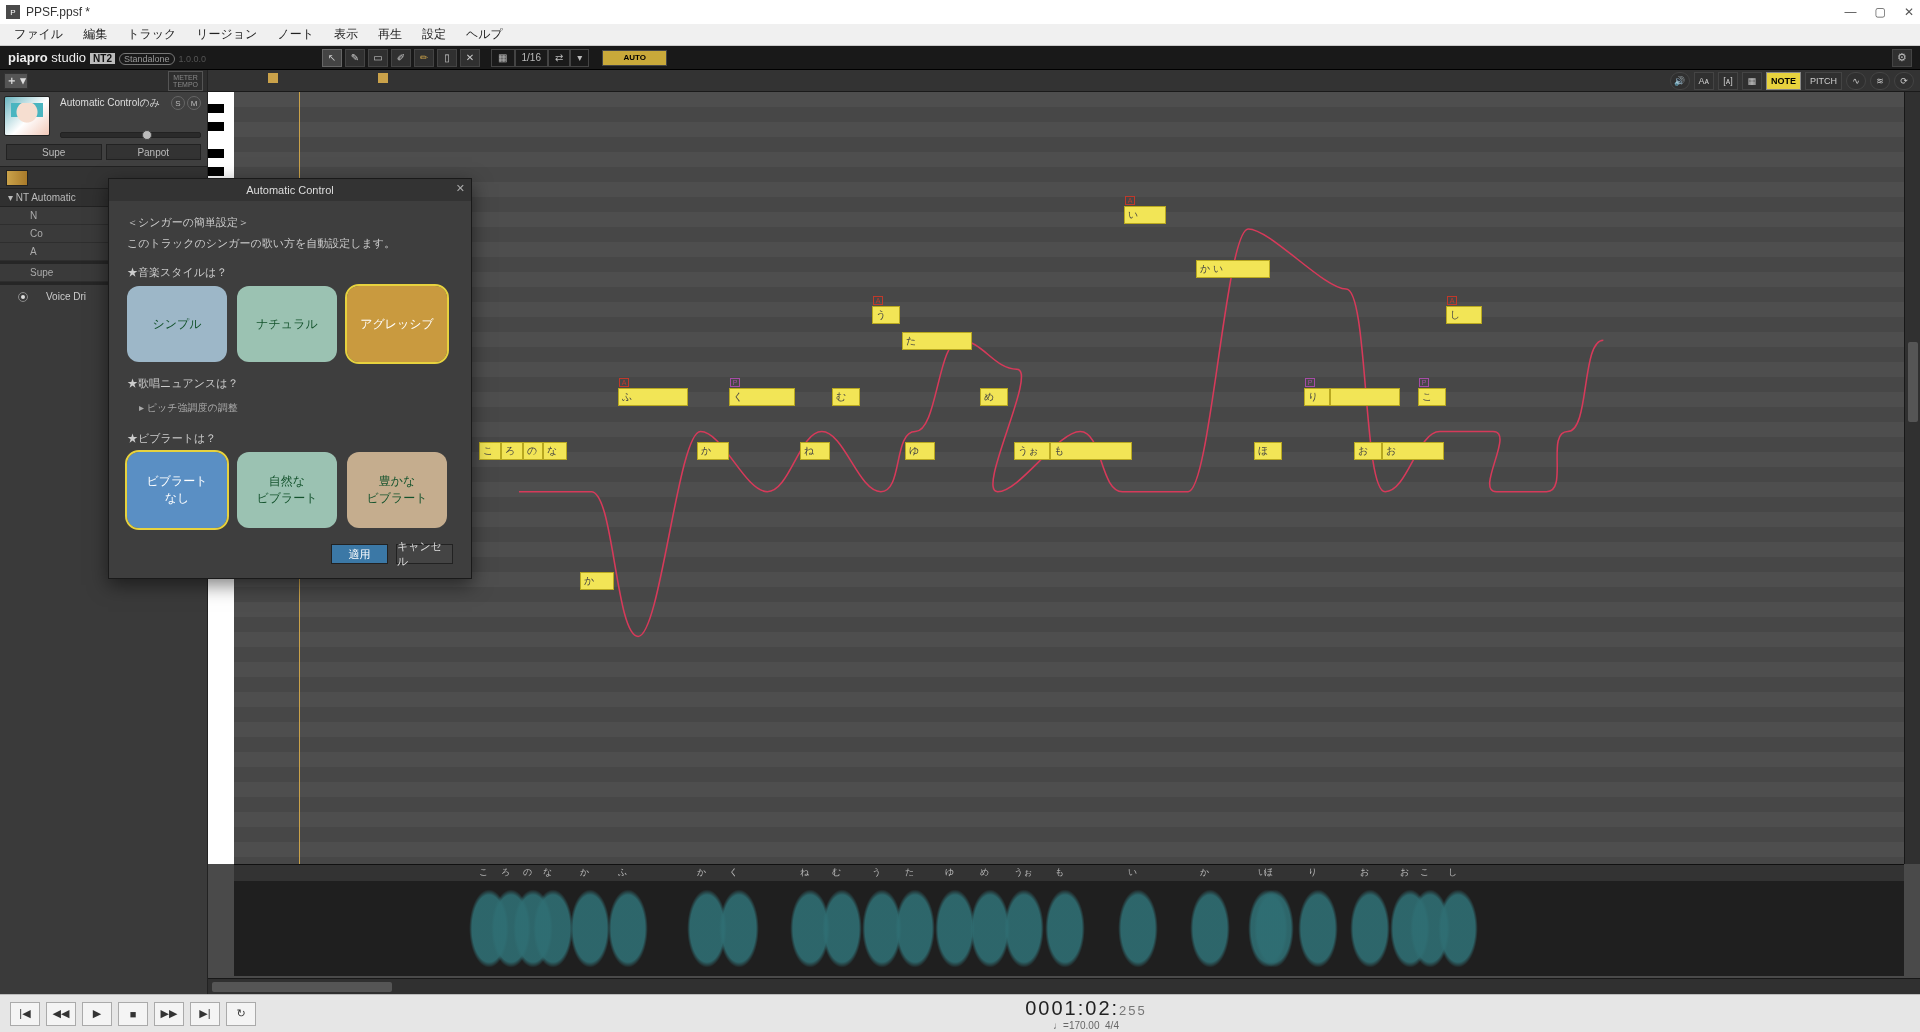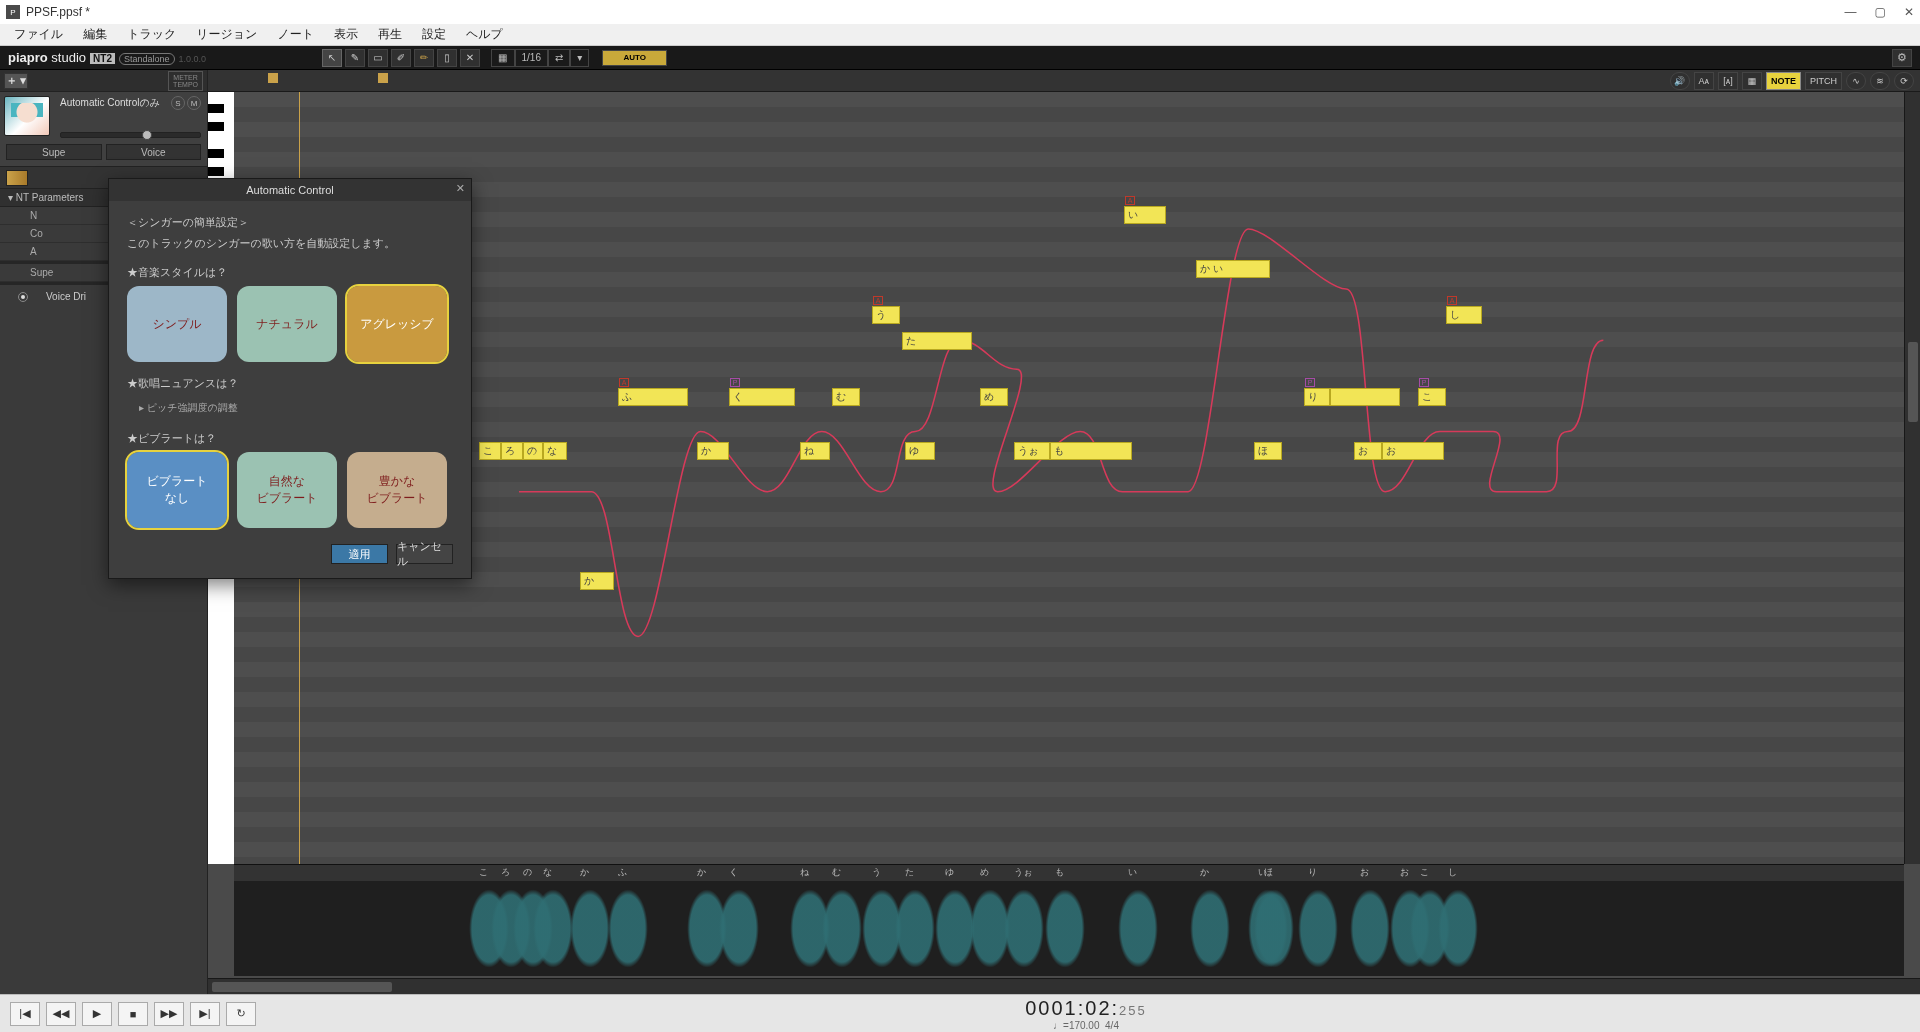--- a/index.html
+++ b/index.html
@@ -104,21 +104,21 @@
 .transport .time .sub { font-size:10px; color:#666; }
 
 
 .modal { position:absolute; left:108px; top:178px; width:364px; background:#3e3e3e; border:1px solid #1a1a1a; box-shadow:0 6px 18px rgba(0,0,0,.5); z-index:50;}
 .modal .mtitle { height:22px; background:#333; display:flex; align-items:center; justify-content:center; font-size:11px; color:#ddd; position:relative;}
 .modal .mtitle .x { position:absolute; right:6px; top:3px; font-size:11px; color:#aaa; cursor:pointer;}
 .modal .body { padding:10px 18px 14px 18px; }
 .modal .h { font-size:11px; color:#ccc; margin:4px 0 6px 0;}
 .modal .q { font-size:11px; color:#ccc; margin:14px 0 6px 0;}
 .modal .cards { display:flex; gap:10px; }
-.card { width:100px; height:76px; border-radius:12px; display:flex; align-items:center; justify-content:center; font-size:12px; color:#7f1d1d; cursor:pointer; position:relative;}
+.card { width:100px; height:76px; border-radius:12px; display:flex; align-items:center; justify-content:center; font-size:12px; color:#14532d; cursor:pointer; position:relative;}
 .card.sel::after { content:""; position:absolute; inset:-2px; border:2px solid #e7d23e; border-radius:14px; }
 .c-blue1 { background:#9db7c8;} .c-teal1{background:#9bc2b2;} .c-gold{background:#c99a3f;color:#fff;}
 .c-blue2 { background:#83a4bb;color:#fff;} .c-green{background:#4fbf8d;color:#fff;} .c-tan{background:#c5ad8e;}
 .c-blue3 { background:#5a8fc4;color:#fff;} .c-teal2{background:#9bc2b2;} .c-tan2{background:#c5ad8e;}
 .modal .sub { font-size:10px; color:#aaa; margin:10px 0 16px 12px;}
 .modal .ftr { display:flex; justify-content:flex-end; gap:8px; margin-top:16px;}
 .modal .ftr .b { width:57px; height:20px; border:1px solid #222; display:flex; align-items:center; justify-content:center; font-size:11px; cursor:pointer;}
 .modal .ftr .apply { background:#3b78a6; color:#fff;}
 .modal .ftr .cancel { background:#444; color:#ddd;}
 
@@ -187,28 +187,28 @@
       <div class="tname">Automatic Controlのみ</div>
       <div class="sm">
         <span>S</span>
         <span>M</span>
       </div>
       <div class="slider">
           <div class="thumb"></div>
         </div>
       <div class="row2">
         <div class="b">Supe</div>
-        <div class="b">Voice</div>
+        <div class="b">Panpot</div>
       </div>
     </div>
     <div class="sparkle">
         <div class="ico"></div>
       </div>
     <div class="params">
-      <div class="hdr">▾ <span>NT Parameters</span></div>
+      <div class="hdr">▾ <span>NT Automatic</span></div>
       <div class="row">N</div>
       <div class="row">Co</div>
       <div class="row">A</div>
       <div class="sep"></div>
       <div class="row wide">Supe</div>
       <div class="sep"></div>
       <div class="voicedrive">
         <span class="radio"></span>
         <span>Voice Dri</span>
       </div>

